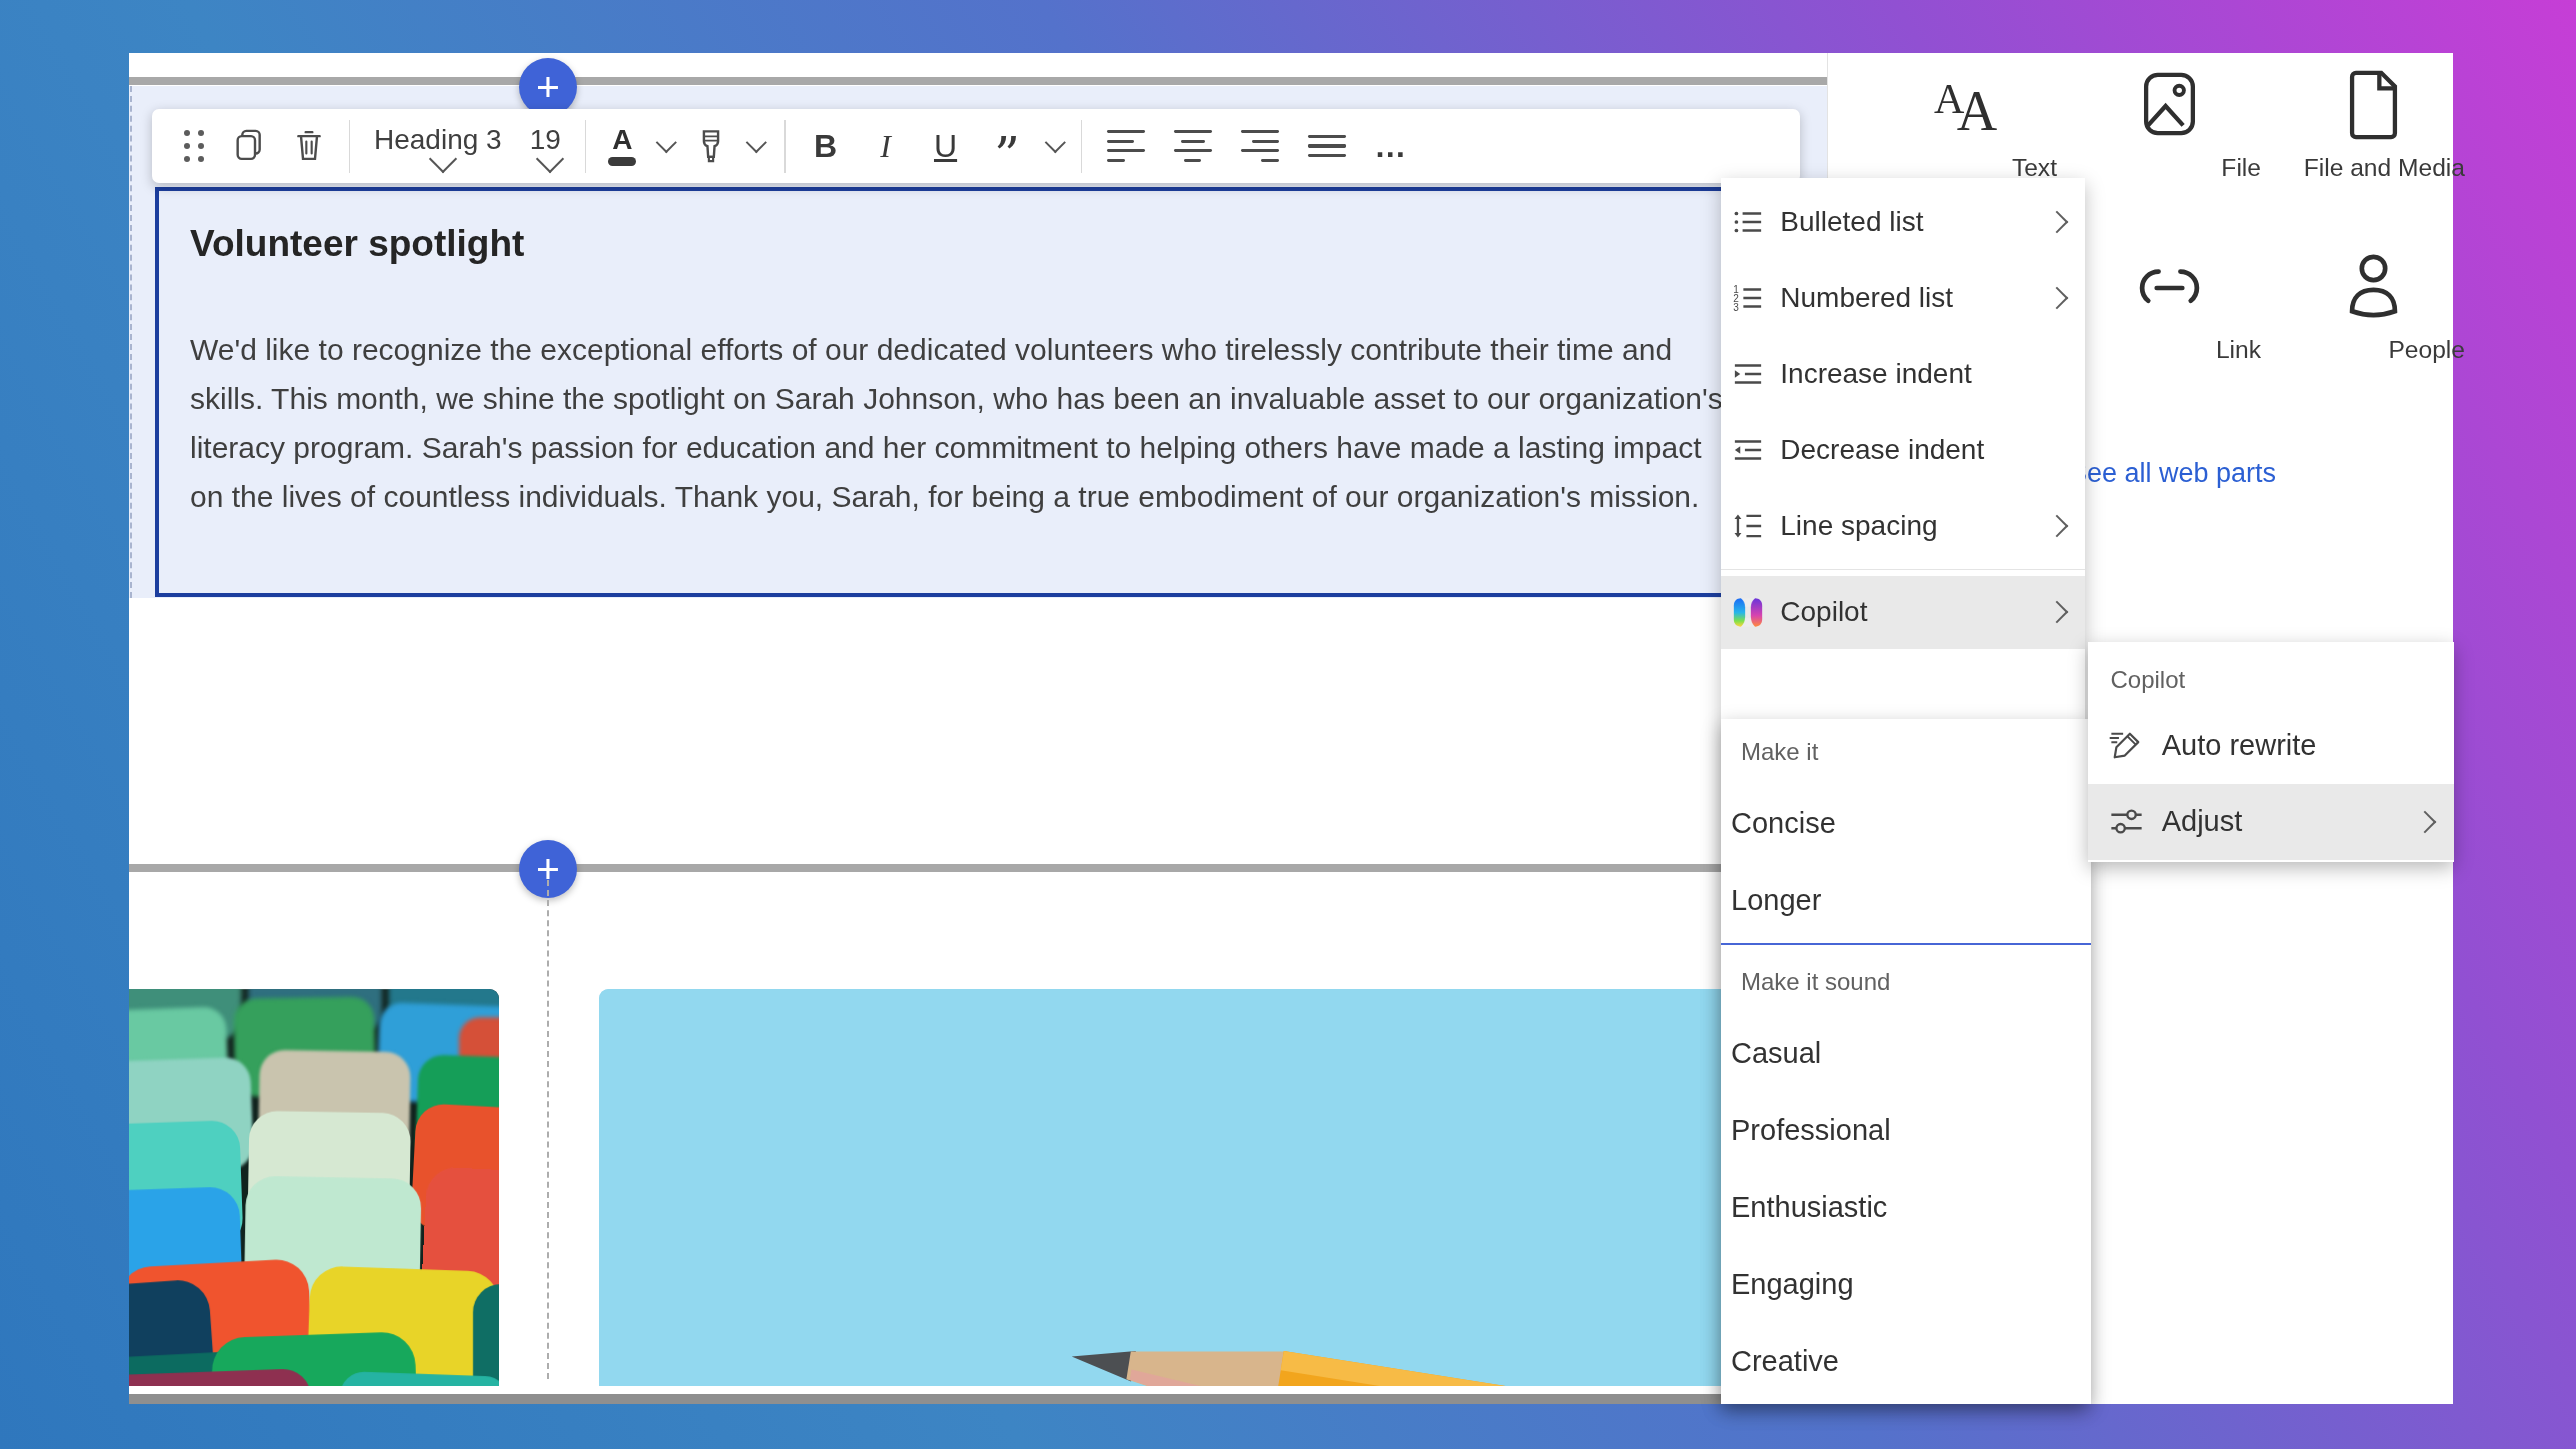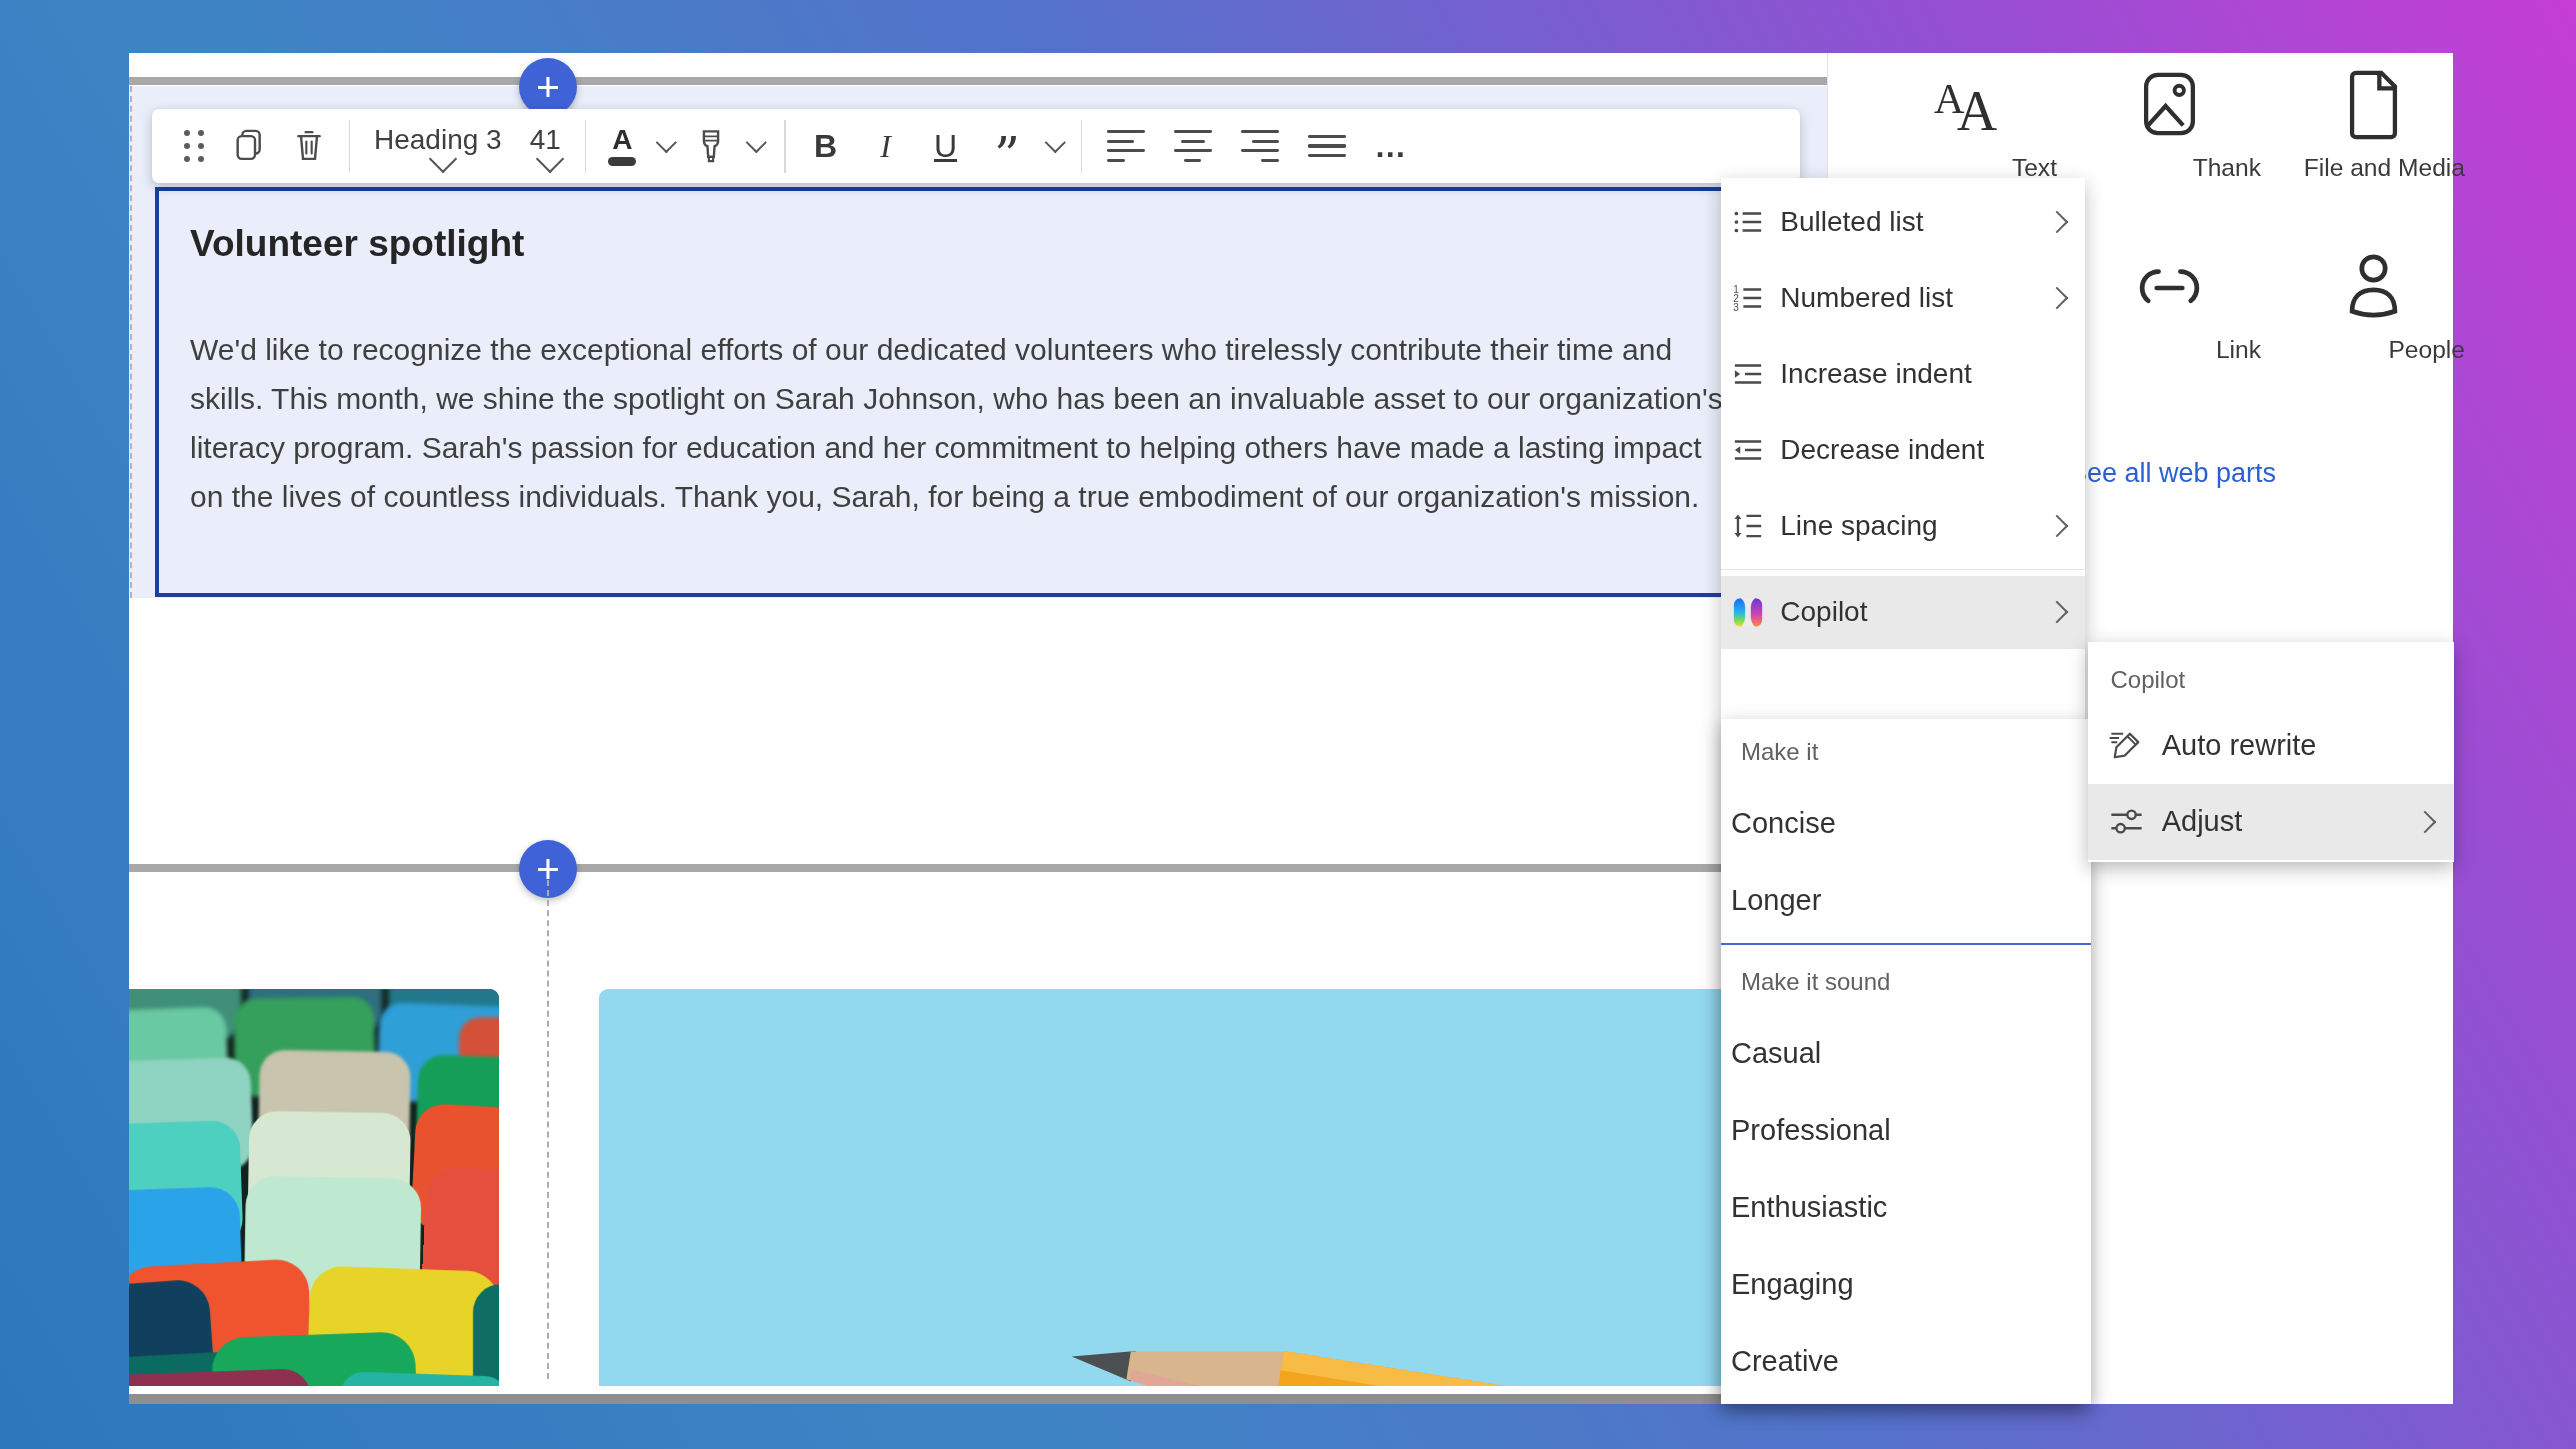--- a/index.html
+++ b/index.html
@@ -114,21 +114,21 @@
           <path d="M10 10v9M14 10v9" stroke="#4c4c4c" stroke-width="1.6" stroke-linecap="round"></path>
         </svg>
     </span>
   </div>
   <div class="tb-sep"></div>
   <div class="tb-btn" style="padding:0 14px;">
     <span class="tb-label">Heading 3</span>
     <span class="chev"></span>
   </div>
   <div class="tb-btn" style="padding:0 14px;">
-    <span class="tb-label">41</span>
+    <span class="tb-label">19</span>
     <span class="chev"></span>
   </div>
   <div class="tb-sep"></div>
   <div class="tb-btn" style="width:53px;">
     <span style="display:flex;flex-direction:column;align-items:center;">
       <b style="font-size:28px;color:#2f2f2f;line-height:28px;">A</b>
       <i style="width:28px;height:9.8px;background:#3b3b3b;border-radius:4.9px;margin-top:2.8px;"></i>
     </span>
   </div>
   <div class="tb-btn">
@@ -269,21 +269,21 @@
   <div class="wp-label">Text</div>
 </div>
 <div class="abs wp-item" style="left:2078px;top:67px;">
   <span class="wp-icon">
     <svg width="67" height="74" viewBox="0 0 34 38">
         <rect x="5" y="4" width="24" height="30" rx="6" fill="none" stroke="#2f2f2f" stroke-width="2.2"></rect>
         <circle cx="22" cy="12" r="2.4" fill="none" stroke="#2f2f2f" stroke-width="2"></circle>
         <path d="M6 30l9-10 9 10" fill="none" stroke="#2f2f2f" stroke-width="2.2"></path>
       </svg>
   </span>
-  <div class="wp-label">Thank</div>
+  <div class="wp-label">File</div>
 </div>
 <div class="abs wp-item" style="left:2282px;top:67px;">
   <span class="wp-icon">
     <svg width="65" height="74" viewBox="0 0 32 38">
         <path d="M7 3h13l7 7v24a2 2 0 0 1-2 2H7a2 2 0 0 1-2-2V5a2 2 0 0 1 2-2z" fill="none" stroke="#2f2f2f" stroke-width="2.2"></path>
         <path d="M19 3v8h8" fill="none" stroke="#2f2f2f" stroke-width="2.2"></path>
       </svg>
   </span>
   <div class="wp-label">File and Media</div>
 </div>

